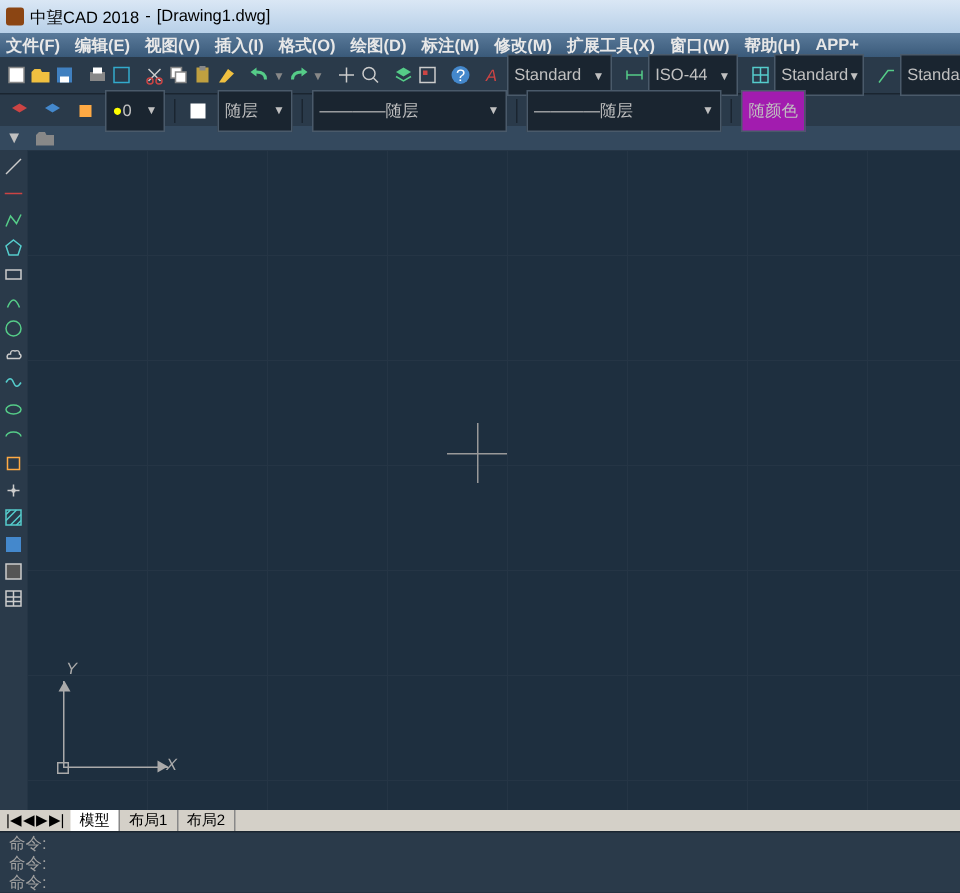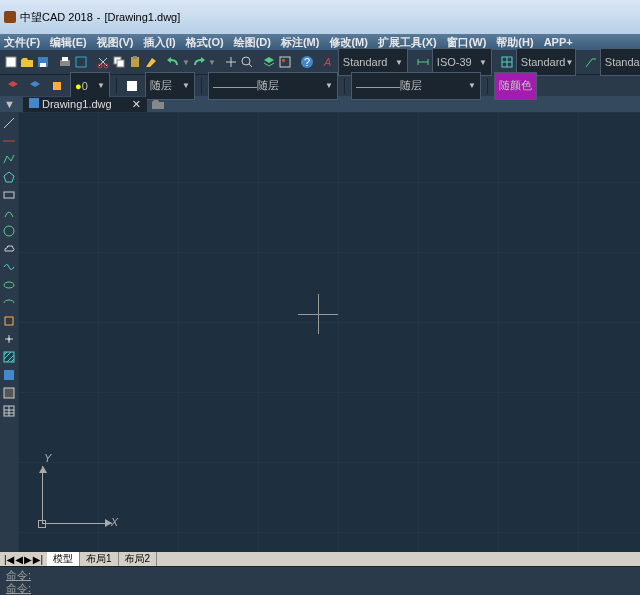--- a/index.html
+++ b/index.html
@@ -1,17 +1,17 @@
 <!DOCTYPE html>
 <html><head>
 <meta charset="utf-8">
 <style>
 * { margin: 0; padding: 0; box-sizing: border-box; font-family: "Microsoft YaHei", sans-serif; font-size: 11px; }
 body { width: 640px; height: 595px; background: #1a2530; overflow: hidden; color: #c0c0c0; }
-.titlebar { height: 34px; background: linear-gradient(#dae7f5, #b8d0e8); display: flex; align-items: center; padding: 0 4px; color: #000; }
+.titlebar { height: 22px; background: linear-gradient(#dae7f5, #b8d0e8); display: flex; align-items: center; padding: 0 4px; color: #000; }
 .titlebar .icon { width: 12px; height: 12px; background: #8b4513; border-radius: 2px; margin-right: 4px; }
 .menubar { height: 16px; background: linear-gradient(#5a7a9a, #3a5a7a); display: flex; align-items: center; padding: 0 4px; }
 .menubar span { margin-right: 10px; color: #e8e8e8; cursor: default; font-weight: bold; }
 .toolbar1 { height: 24px; background: #2a3a4a; display: flex; align-items: center; padding: 2px 4px; gap: 2px; }
 .toolbar2 { height: 22px; background: #2a3a4a; display: flex; align-items: center; padding: 2px 4px; gap: 4px; border-top: 1px solid #1a2530; }
 .tbtn { width: 18px; height: 18px; display: flex; align-items: center; justify-content: center; cursor: pointer; }
 .sep { width: 1px; height: 16px; background: #1a2530; margin: 0 2px; }
 .dropdown { height: 28px; background: #1a2530; border: 1px solid #4a5a6a; display: flex; align-items: center; padding: 0 4px; color: #c0c0c0; min-width: 70px; }
 .dropdown .arrow { margin-left: auto; font-size: 8px; }
 .tabbar { height: 16px; background: #34495e; display: flex; align-items: center; padding: 0 4px; gap: 4px; }
@@ -33,21 +33,21 @@
 .ucs-line-h { position: absolute; left: 14px; bottom: 18px; width: 70px; height: 1px; background: #aaa; }
 .ucs-arrow-v { position: absolute; left: 11px; top: 14px; width: 0; height: 0; border-left: 4px solid transparent; border-right: 4px solid transparent; border-bottom: 7px solid #aaa; }
 .ucs-arrow-h { position: absolute; right: 6px; bottom: 15px; width: 0; height: 0; border-top: 4px solid transparent; border-bottom: 4px solid transparent; border-left: 7px solid #aaa; }
 .ucs-box { position: absolute; left: 10px; bottom: 14px; width: 8px; height: 8px; border: 1px solid #aaa; }
 .layouttabs { height: 14px; background: #d4d0c8; display: flex; align-items: center; color: #000; }
 .layouttabs .nav { display: flex; gap: 1px; padding: 0 4px; }
 .layouttabs .nav span { cursor: pointer; font-size: 10px; }
 .layouttabs .lt { padding: 0 6px; border-right: 1px solid #888; cursor: pointer; font-size: 10px; }
 .layouttabs .lt.active { background: #fff; }
 .cmdwin { height: 55px; background: #2a3a4a; padding: 2px 6px; color: #a0a0a0; border-top: 1px solid #1a2530; }
-.cmdwin div { line-height: 13px; text-decoration: underline; }
+.cmdwin div { line-height: 13px; }
 svg { display: block; }
 </style>
 </head>
 <body>
 
 <div class="titlebar">
   <div class="icon"></div>
   <span>中望CAD 2018</span>
   <span style="margin:0 4px">-</span>
   <span>[Drawing1.dwg]</span>
@@ -177,21 +177,21 @@
       <span>Standard</span>
       <span class="arrow">▼</span>
     </div>
   <div class="sep"></div>
   <div class="tbtn">
       <svg width="14" height="14">
         <path d="M2 7 L12 7 M2 4 L2 10 M12 4 L12 10" stroke="#5c8"></path>
       </svg>
     </div>
   <div class="dropdown" style="min-width:60px">
-      <span>ISO-39</span>
+      <span>ISO-44</span>
       <span class="arrow">▼</span>
     </div>
   <div class="sep"></div>
   <div class="tbtn">
       <svg width="14" height="14">
         <rect x="2" y="2" width="10" height="10" fill="none" stroke="#5cc"></rect>
         <path d="M2 7 L12 7 M7 2 L7 12" stroke="#5cc"></path>
       </svg>
     </div>
   <div class="dropdown" style="min-width:60px">
@@ -245,26 +245,20 @@
   <div class="sep"></div>
   <div class="dropdown" style="min-width:130px">———— <span>随层</span><span class="arrow">▼</span></div>
   <div class="sep"></div>
   <div class="dropdown" style="min-width:40px;background:#a21caf">
       <span>随颜色</span>
     </div>
 </div>
 
 <div class="tabbar">
   <span class="tri">▼</span>
-  <div class="tab">
-    <span><svg width="10" height="10" style="display:inline">
-          <rect width="10" height="10" fill="#48c"></rect>
-        </svg> <span>Drawing1.dwg</span></span>
-    <span class="close">✕</span>
-  </div>
   <span>
       <svg width="14" height="12">
         <path d="M1 4 L3 2 L7 2 L8 4 L13 4 L13 11 L1 11 Z" fill="#888"></path>
       </svg>
     </span>
 </div>
 
 <div class="main">
   <div class="lefttool">
     <div class="ltbtn">

